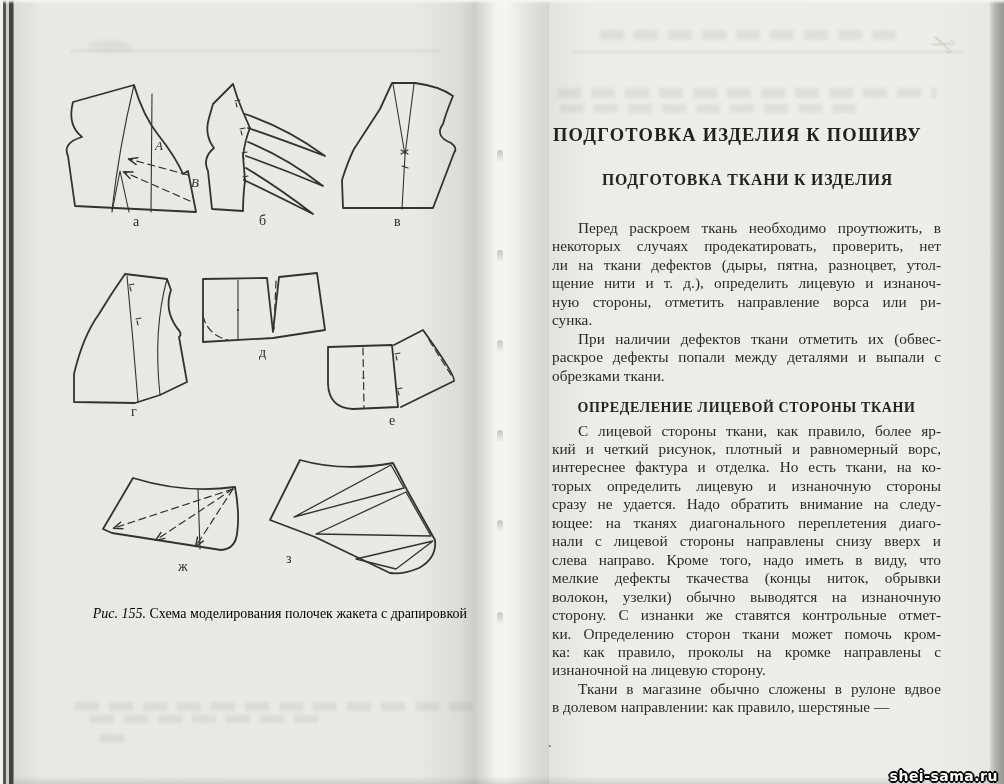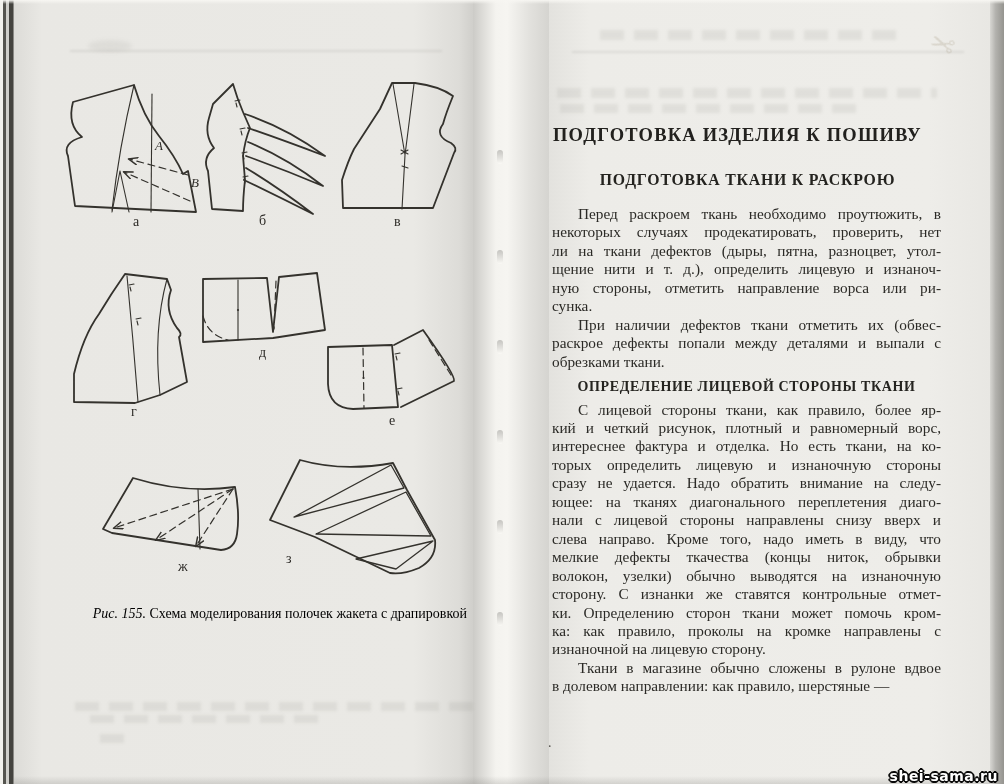--- a/index.html
+++ b/index.html
@@ -37,27 +37,27 @@
   .fig .lbl{font-size:14px;}
   .fig .pt{font-size:13px;font-style:italic;}
   .caption{position:absolute;left:57px;top:606px;width:410px;text-align:right;
      font-size:14px;color:#000000;}
   .caption .pre{font-style:italic;}
   
   .rp-title{position:absolute;left:553px;top:125px;width:389px;text-align:left;
      font-weight:bold;font-size:18.5px;letter-spacing:1.2px;color:#22211e;}
   .rp-section{position:absolute;left:553px;top:171px;width:389px;text-align:center;
      font-weight:bold;font-size:15.8px;letter-spacing:.8px;color:#24231f;}
-  .bodytext{position:absolute;left:552px;top:205px;width:389px;font-size:15.3px;
+  .bodytext{position:absolute;left:552px;top:219px;width:389px;font-size:15.3px;
      line-height:18.45px;color:#2b2a26;}
   .para .line{text-align:justify;text-align-last:justify;white-space:normal;}
   .para .line.last-line{text-align-last:left;}
   .para .line:first-child{text-indent:26px;}
   .rp-subsection{font-weight:bold;font-size:14px;letter-spacing:.6px;text-align:center;
-     margin:7px 0 4px 0;color:#24231f;font-family:"Liberation Serif",serif;}
+     margin:14px 0 4px 0;color:#24231f;font-family:"Liberation Serif",serif;}
   .pagenum{position:absolute;left:552px;top:722px;width:389px;text-align:right;font-size:15.5px;color:#2f2e2a;}
   .stray-dot{position:absolute;left:548px;top:735px;font-size:14px;color:#55544f;}
   .watermark{position:absolute;right:6px;bottom:0px;font-family:"DejaVu Sans",sans-serif;
      font-weight:bold;font-size:14px;letter-spacing:.5px;color:#ffffff;
      text-shadow:-2px 0 #0a0a0a,2px 0 #0a0a0a,0 -2px #0a0a0a,0 2px #0a0a0a,
        -1px -1px #0a0a0a,1px 1px #0a0a0a,-1px 1px #0a0a0a,1px -1px #0a0a0a;}
 </style>
 </head>
 <body>
 
@@ -170,21 +170,21 @@
       <path class="h" d="M299,491 L376,473 L339,501 Z" fill="url(#hatch)"></path>
       <text class="lbl" x="229" y="495">з</text>
     </g>
   </svg>
 
   <div class="caption">
     <span class="pre">Рис. 155.</span><span> Схема моделирования полочек жакета с драпировкой</span>
   </div>
 
   <div class="rp-title">ПОДГОТОВКА ИЗДЕЛИЯ К ПОШИВУ</div>
-  <div class="rp-section">ПОДГОТОВКА ТКАНИ К РАСКРОЮ</div>
+  <div class="rp-section">ПОДГОТОВКА ТКАНИ К ИЗДЕЛИЯ</div>
 
   <div class="bodytext">
     <div class="para">
         <div class="line">Перед раскроем ткань необходимо проутюжить, в</div>
         <div class="line">некоторых случаях продекатировать, проверить, нет</div>
         <div class="line">ли на ткани дефектов (дыры, пятна, разноцвет, утол-</div>
         <div class="line">щение нити и т. д.), определить лицевую и изнаноч-</div>
         <div class="line">ную стороны, отметить направление ворса или ри-</div>
         <div class="line last-line">сунка.</div>
       </div>

